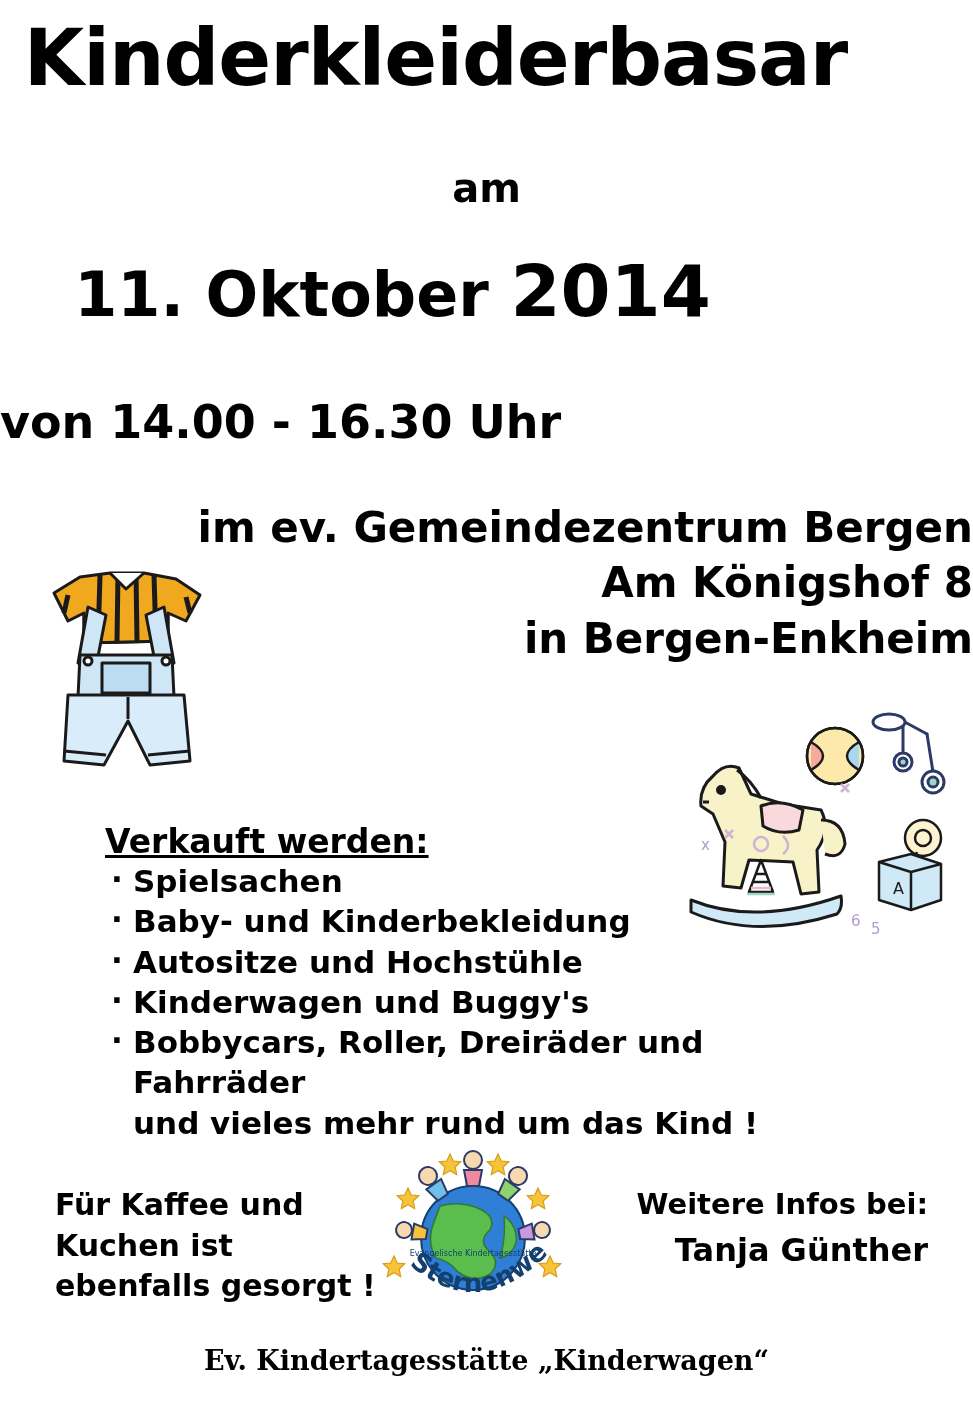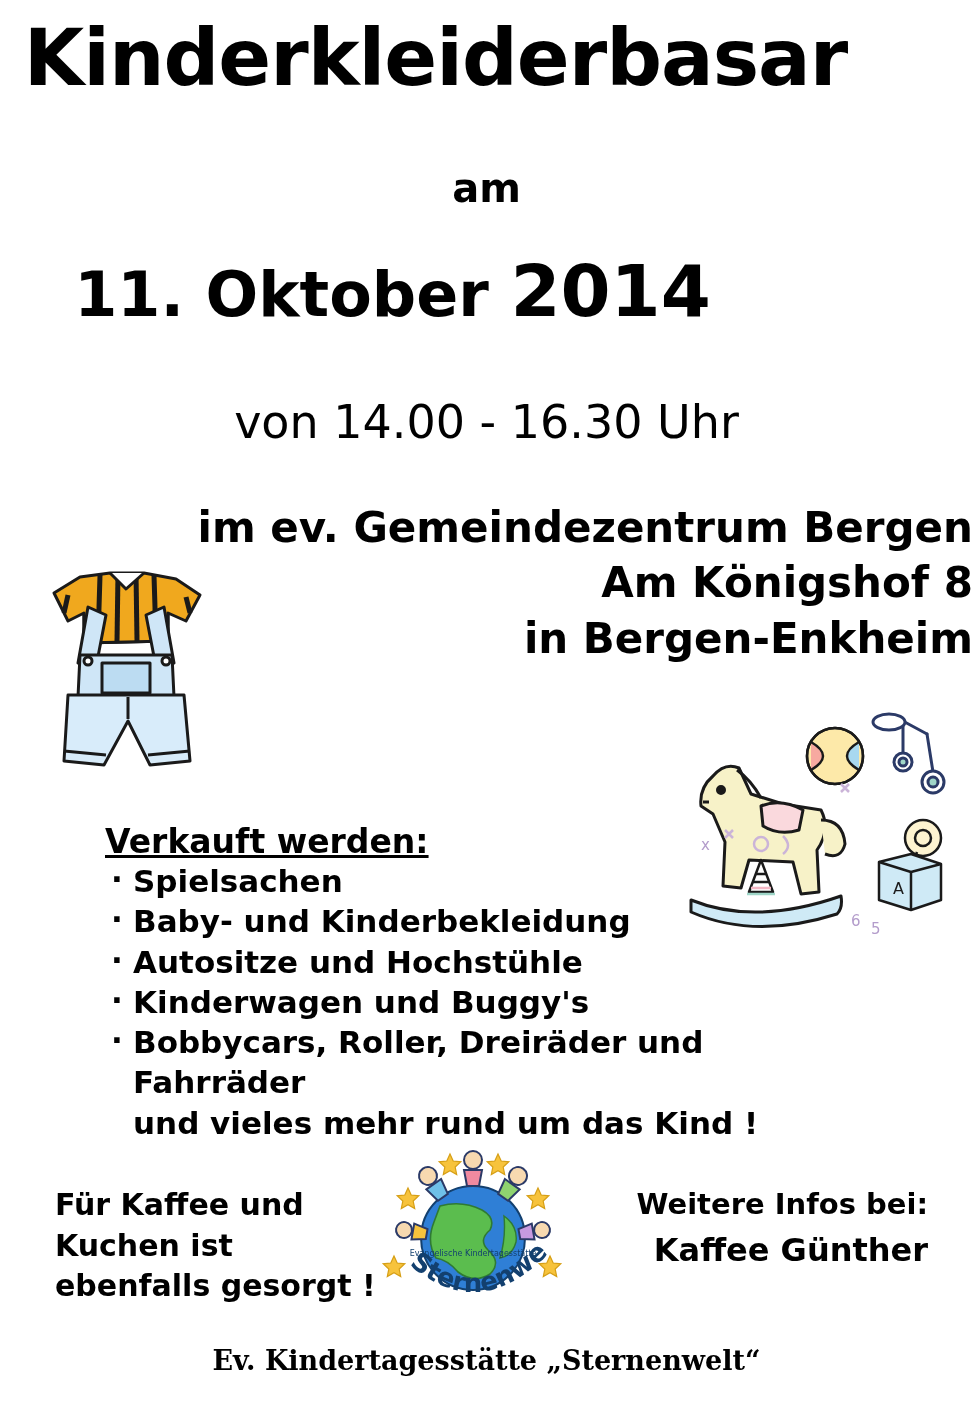--- a/index.html
+++ b/index.html
@@ -62,22 +62,21 @@
   }
   .date .year {
     font-size: 72px;
   }
 
   .time {
     position: absolute;
     top: 395px;
     left: 0;
     width: 973px;
-    text-align: center;
-    font-weight: normal;
+    font-weight: bold;
     font-size: 46px;
   }
 
   .venue {
     position: absolute;
     top: 500px;
     left: 0;
     width: 973px;
     text-align: right;
     font-weight: bold;
@@ -372,18 +371,18 @@
     <text font-family="DejaVu Sans, sans-serif" font-size="26" font-weight="bold" fill="#13406f">
       <textPath href="#logoArc" startOffset="6%">Sternenwelt</textPath>
     </text>
     <text x="95" y="126" text-anchor="middle" font-family="DejaVu Sans, sans-serif" font-size="8" fill="#13406f">Evangelische Kindertagesstätte</text>
   </svg>
 
   <div class="coffee">Für Kaffee und Kuchen ist ebenfalls gesorgt !</div>
 
   <div class="contact">
     <div class="label">Weitere Infos bei:</div>
-    <div class="name">Kaffee Günther</div>
+    <div class="name">Tanja Günther</div>
   </div>
 
-  <div class="footer-line">Ev. Kindertagesstätte „Sternenwelt“</div>
+  <div class="footer-line">Ev. Kindertagesstätte „Kinderwagen“</div>
 
 </div>
 
 </body></html>

